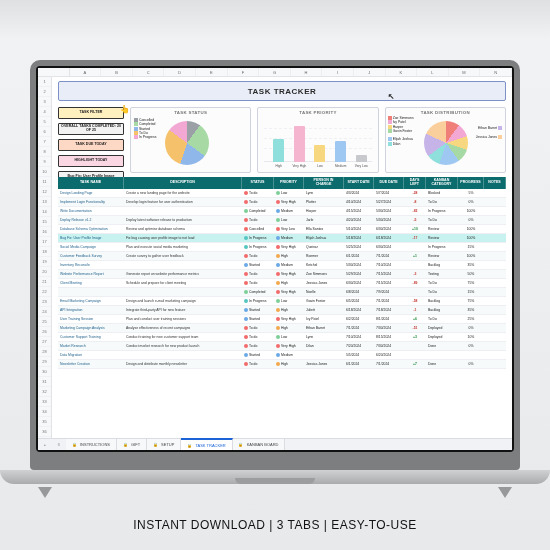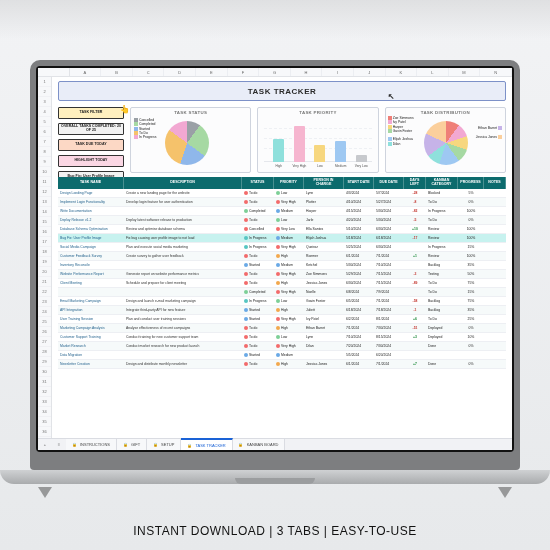--- a/index.html
+++ b/index.html
@@ -71,21 +71,21 @@
   .flag { display:inline-block; width:4px; height:4px; border-radius:2px; margin-right:1px; vertical-align:middle;}
   .f-r{background:#f26b6b;} .f-g{background:#7dcf97;} .f-o{background:#f2a84d;} .f-b{background:#6aa9e6;} .f-t{background:#57c6c2;}
   .pos{color:#1c8a3a;} .neg{color:#c4362f;}
 
   .tabs { position:absolute; left:0; right:0; bottom:0; height:12px; background:#f1f2f5; border-top:1px solid #dadce2; display:flex; align-items:stretch; font-size:4px;}
   .tabs .add { width:14px; display:flex; align-items:center; justify-content:center; color:#555;}
   .tab { padding:0 6px; display:flex; align-items:center; gap:2px; border-right:1px solid #dadce2; background:#f7f8fa; color:#444;}
   .tab.active { background:#fff; color:#1a62d6; border-top:2px solid #1a62d6; margin-top:-1px;}
   .lock::before { content:"\1F512"; font-size:4px; margin-right:1px;}
 
-  .footer { position:absolute; left:0; right:0; bottom:12px; text-align:center; font-size:12px; letter-spacing:.5px; color:#121212; font-weight:500;}
+  .footer { position:absolute; left:0; right:0; bottom:18px; text-align:center; font-size:12px; letter-spacing:.5px; color:#121212; font-weight:500;}
 
   .arrow-bl { position:absolute; width:0;height:0; border-left:7px solid transparent;border-right:7px solid transparent;border-top:11px solid rgba(0,0,0,.35); }
   .arrow-bl.a1{ left:8px; bottom:-28px;}
   .arrow-bl.a2{ right:8px; bottom:-28px;}
 </style>
 </head>
 <body>
 
 <div class="stage">
   <div class="shadow-top"></div>

